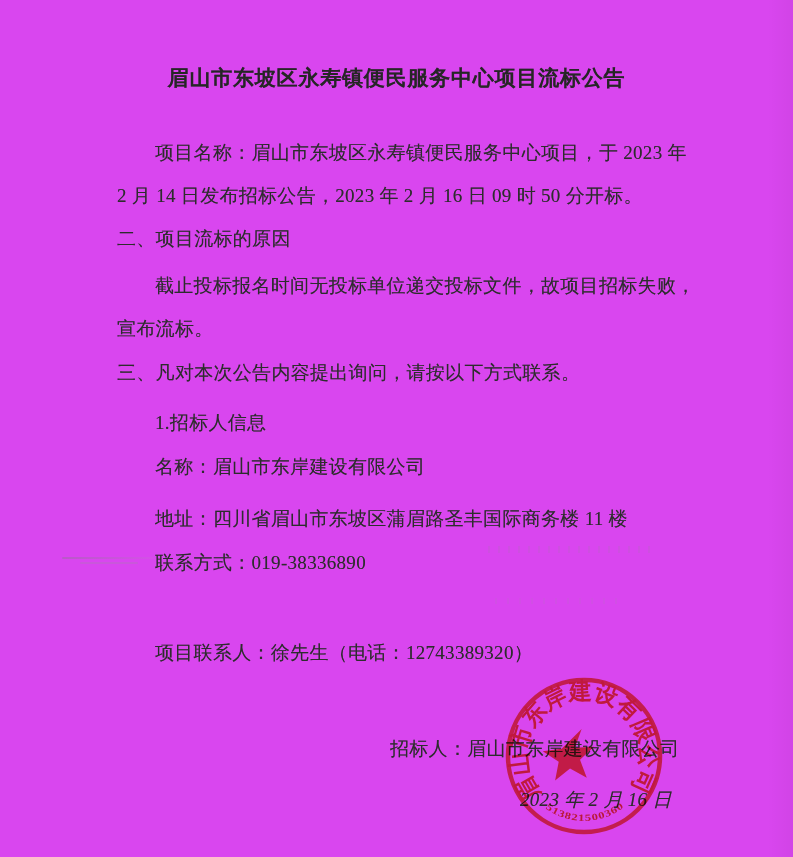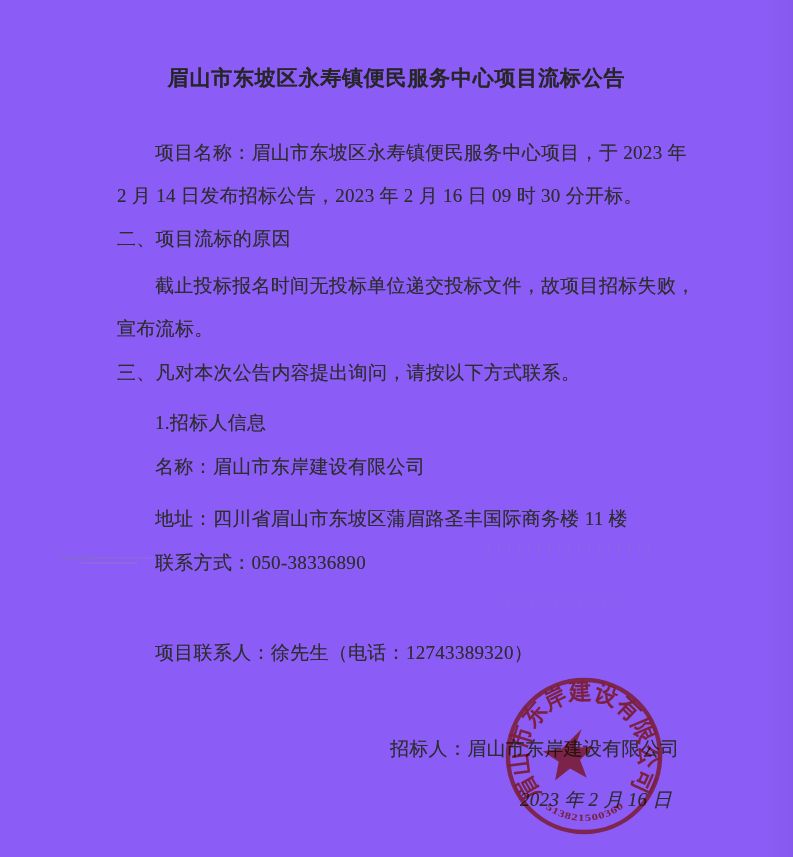--- a/index.html
+++ b/index.html
@@ -4,21 +4,21 @@
 <style>
   html, body {
     margin: 0;
     padding: 0;
     background: #ffffff;
   }
   .page {
     position: relative;
     width: 793px;
     height: 857px;
-    background: #8b5cf6;
+    background: #d946ef;
     overflow: hidden;
     font-family: "Liberation Serif", "DejaVu Serif", serif;
   }
   
   .edge-shade {
     position: absolute;
     top: 0; right: 0;
     width: 26px; height: 100%;
     background: linear-gradient(to right, rgba(0,0,0,0), rgba(0,0,0,0.035));
     pointer-events: none;
@@ -103,29 +103,29 @@
   }
 </style>
 </head>
 <body>
 
 <div class="page">
 
   <h1 class="doc-title">眉山市东坡区永寿镇便民服务中心项目流标公告</h1>
 
   <div class="line ind bl1">项目名称：眉山市东坡区永寿镇便民服务中心项目，于 2023 年</div>
-  <div class="line ml  bl2">2 月 14 日发布招标公告，2023 年 2 月 16 日 09 时 30 分开标。</div>
+  <div class="line ml  bl2">2 月 14 日发布招标公告，2023 年 2 月 16 日 09 时 50 分开标。</div>
   <div class="line ml  bl3">二、项目流标的原因</div>
   <div class="line ind bl4">截止投标报名时间无投标单位递交投标文件，故项目招标失败，</div>
   <div class="line ml  bl5">宣布流标。</div>
   <div class="line ml  bl6">三、凡对本次公告内容提出询问，请按以下方式联系。</div>
   <div class="line ind bl7">1.招标人信息</div>
   <div class="line ind bl8">名称：眉山市东岸建设有限公司</div>
   <div class="line ind bl9">地址：四川省眉山市东坡区蒲眉路圣丰国际商务楼 11 楼</div>
-  <div class="line ind bl10">联系方式：050-38336890</div>
+  <div class="line ind bl10">联系方式：019-38336890</div>
   <div class="line ind bl12">项目联系人：徐先生（电话：12743389320）</div>
 
   <div class="line sig-bidder">招标人：眉山市东岸建设有限公司</div>
   <div class="line sig-date">2023 年 2 月 16 日</div>
 
   <div class="stamp">
     <svg width="180" height="180" viewBox="0 0 180 180">
       <defs>
         <path id="stamp-top-arc" d="M 47.6 128.1 A 57 57 0 1 1 132.4 128.1" fill="none"></path>
         <path id="stamp-bottom-arc" d="M 48.2 139.8 A 65 65 0 0 0 131.8 139.8" fill="none"></path>

